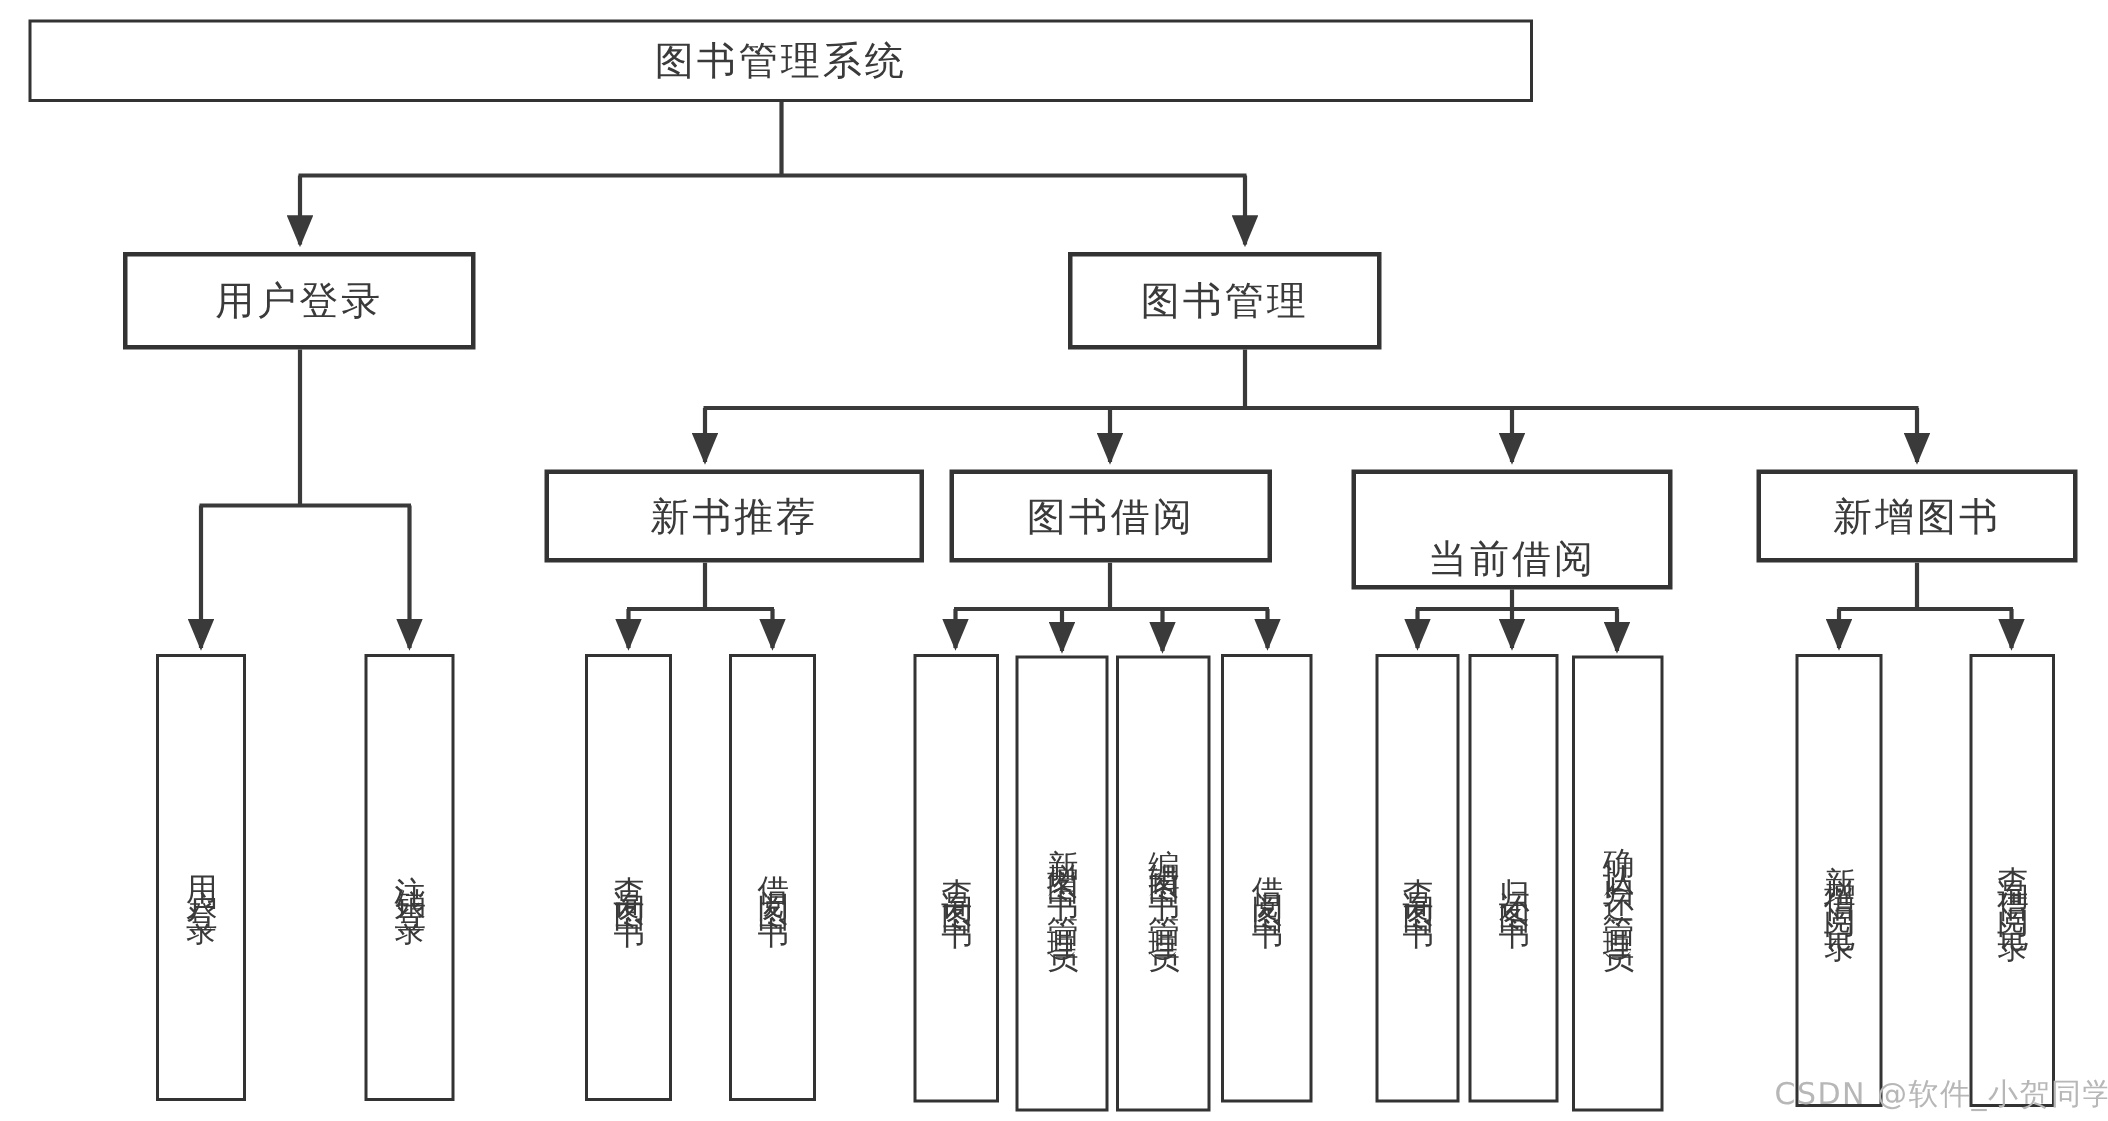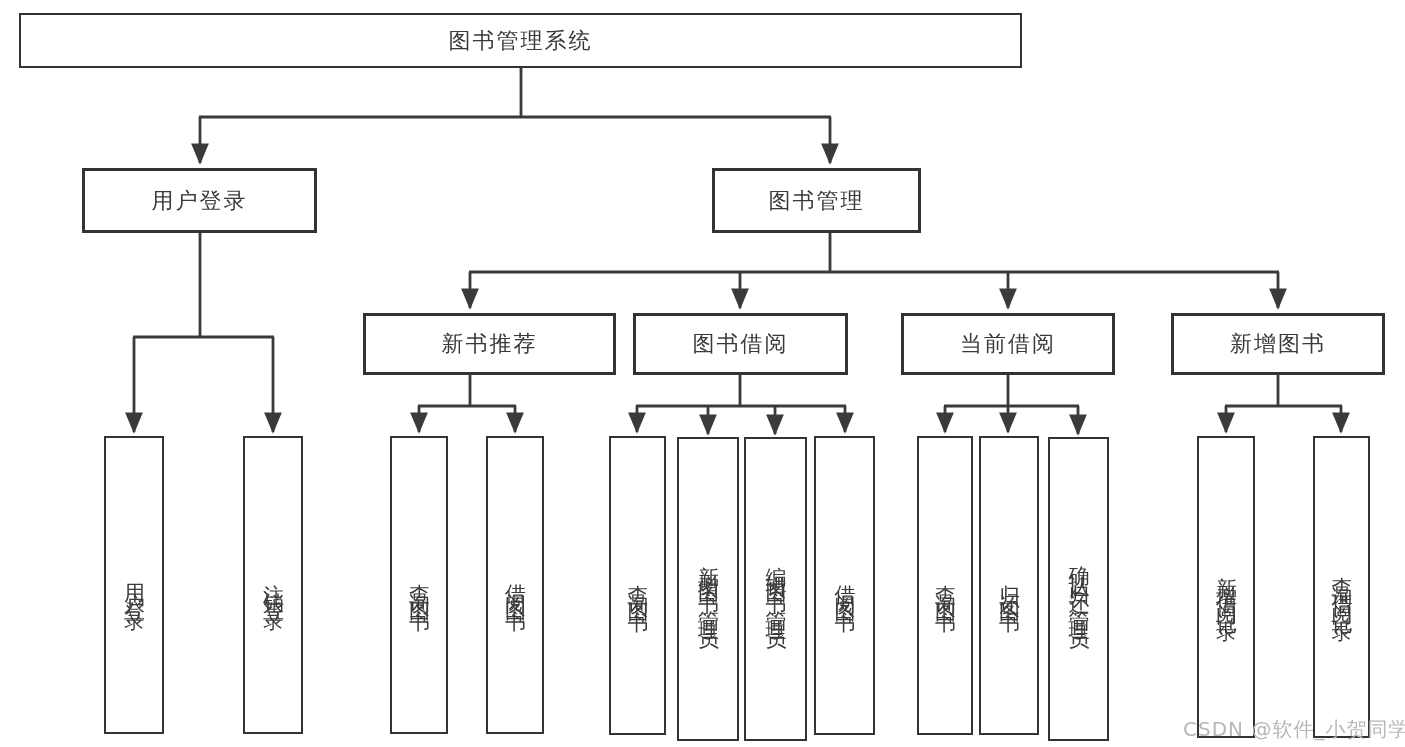--- a/index.html
+++ b/index.html
@@ -26,21 +26,21 @@
     background: #ffffff;
     border: 3px solid #333333;
     display: flex;
     align-items: center;
     justify-content: center;
     box-sizing: border-box;
     color: #3a3a3a;
   }
   .node.root { border-width: 2.5px; }
   .hlabel {
-    font-size: 22px;
+    font-size: 26px;
     letter-spacing: 2px;
     white-space: nowrap;
   }
   .vnode { border-width: 2.5px; }
   .vlabel {
     writing-mode: vertical-rl;
     text-orientation: mixed;
     font-size: 21px;
     letter-spacing: 9px;
     line-height: 1;
@@ -120,21 +120,21 @@
   <div class="node" style="left:712px; top:168px; width:209px; height:65px;">
     <span class="hlabel">图书管理</span>
   </div>
 
   <div class="node" style="left:363px; top:313px; width:253px; height:62px;">
     <span class="hlabel">新书推荐</span>
   </div>
   <div class="node" style="left:633px; top:313px; width:215px; height:62px;justify-content:center;">
     <span class="hlabel">图书借阅</span>
   </div>
-  <div class="node" style="left:901px; top:313px; width:214px; height:62px;">
+  <div class="node" style="left:901px; top:313px; width:214px; height:80px;align-items:flex-end;">
     <span class="hlabel">当前借阅</span>
   </div>
   <div class="node" style="left:1171px; top:313px; width:214px; height:62px;">
     <span class="hlabel">新增图书</span>
   </div>
 
   <div class="node vnode" style="left:104px; top:436px; width:60px; height:298px;">
     <span class="vlabel">用户登录</span>
   </div>
   <div class="node vnode" style="left:243px; top:436px; width:60px; height:298px;">

